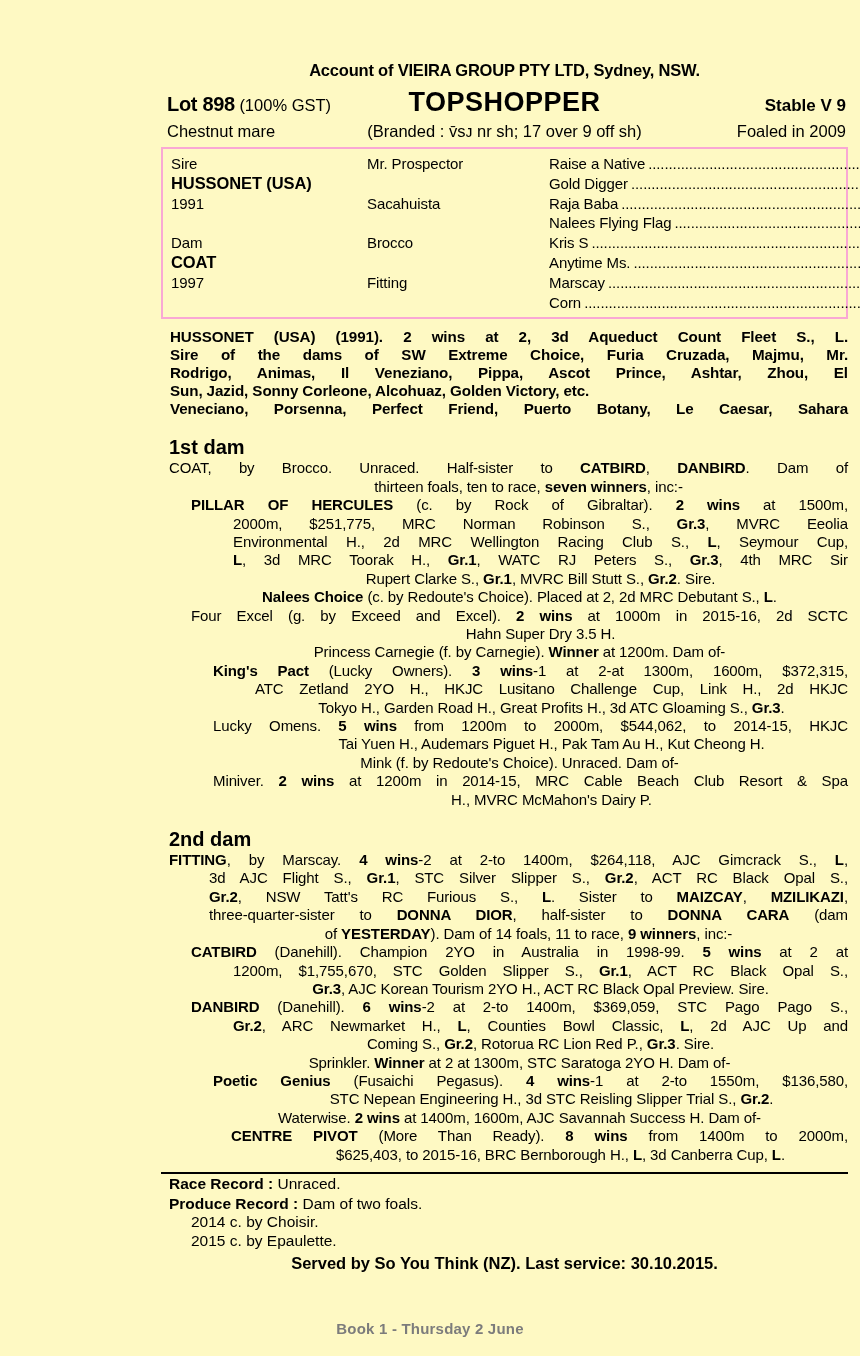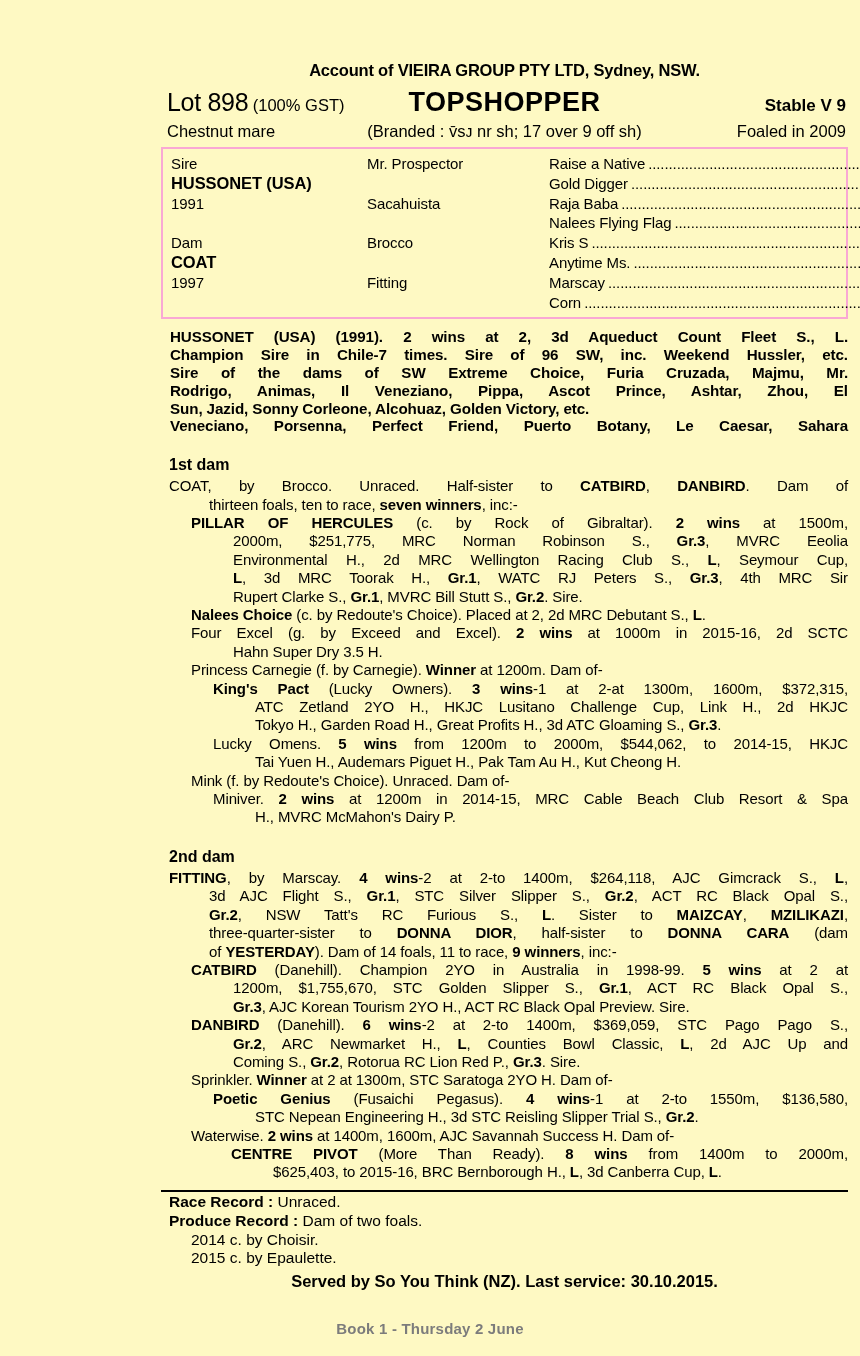--- a/index.html
+++ b/index.html
@@ -31,21 +31,21 @@
   }
   .lot-row {
     display: grid;
     grid-template-columns: 1fr auto 1fr;
     align-items: baseline;
     margin-top: 7px;
     line-height: 30px;
     white-space: nowrap;
   }
   .lot-left { padding-left: 6px; }
-  .lot-num { font-weight: normal; font-size: 25px; letter-spacing: -0.3px; margin-top: 28px; }
+  .lot-num { font-weight: bold; font-size: 20px; letter-spacing: -0.3px; margin-top: 28px; }
   .gst { font-size: 16.5px; }
   .horse-name { font-weight: bold; font-size: 27px; letter-spacing: 0.5px; text-align: center; }
   .stable { font-weight: bold; font-size: 17px; text-align: right; padding-right: 2px; }
   .desc-row {
     display: grid;
     grid-template-columns: 1fr auto 1fr;
     align-items: baseline;
     font-size: 16.5px;
     line-height: 21px;
     white-space: nowrap;
@@ -73,27 +73,27 @@
   .ldr { flex: 1; overflow: hidden; white-space: nowrap; margin: 0 1px 0 3px; }
   .ldr::after { content: "................................................................................................................"; }
 
   
   .sire-para { margin-top: 9px; padding-left: 9px; }
   .sline { font-weight: bold; font-size: 15.2px; line-height: 17.8px; letter-spacing: -0.1px; }
 
   
   .sec-heading {
     font-weight: bold;
-    font-size: 16px;
+    font-size: 20px;
     line-height: 20px;
     margin-top: 20px;
     margin-bottom: 2px;
     padding-left: 8px;
   }
-  .line { font-size: 15px; line-height: 18.4px; letter-spacing: -0.1px; }
+  .line { font-size: 15px; line-height: 18.4px; letter-spacing: -0.1px; text-align: center; }
   .just { text-align: justify; text-align-last: justify; }
   .ind0 { margin-left: 48px; } .ind0.first { text-indent: -40px; }
   .ind1 { margin-left: 72px; } .ind1.first { text-indent: -42px; }
   .ind2 { margin-left: 94px; } .ind2.first { text-indent: -42px; }
   .ind3 { margin-left: 112px; } .ind3.first { text-indent: -42px; }
 
   
   .rule { margin-top: 8px; border-top: 2px solid #000; height: 0; }
   .record-line { font-size: 15.5px; line-height: 18.6px; padding-left: 8px; margin-top: 1px; }
   .record-line .lbl { font-weight: bold; }
@@ -177,21 +177,20 @@
           <span class="ldr"></span>
         </div>
       <div class="cell c3 r8 g3">
           <span>Corn</span>
           <span class="ldr"></span>
         </div>
     </div>
 
     <div class="sire-para" id="sire-para">
         <div class="sline just">HUSSONET (USA) (1991). 2 wins at 2, 3d Aqueduct Count Fleet S., L.</div>
-        <div class="sline just">Champion Sire in Chile-7 times. Sire of 96 SW, inc. Weekend Hussler, etc.</div>
         <div class="sline just">Sire of the dams of SW Extreme Choice, Furia Cruzada, Majmu, Mr.</div>
         <div class="sline just">Rodrigo, Animas, Il Veneziano, Pippa, Ascot Prince, Ashtar, Zhou, El</div>
         <div class="sline">Sun, Jazid, Sonny Corleone, Alcohuaz, Golden Victory, etc.</div>
         <div class="sline just">Veneciano, Porsenna, Perfect Friend, Puerto Botany, Le Caesar, Sahara</div>
       </div>
 
     <div id="sections">
         <div class="sec-heading">1st dam</div>
         <div class="line ind0 first just"><span>COAT, by Brocco. Unraced. Half-sister to </span><span class="b">CATBIRD</span><span>, </span><span class="b">DANBIRD</span><span>. Dam of</span></div>
         <div class="line ind0"><span>thirteen foals, ten to race, </span><span class="b">seven winners</span><span>, inc:-</span></div>

